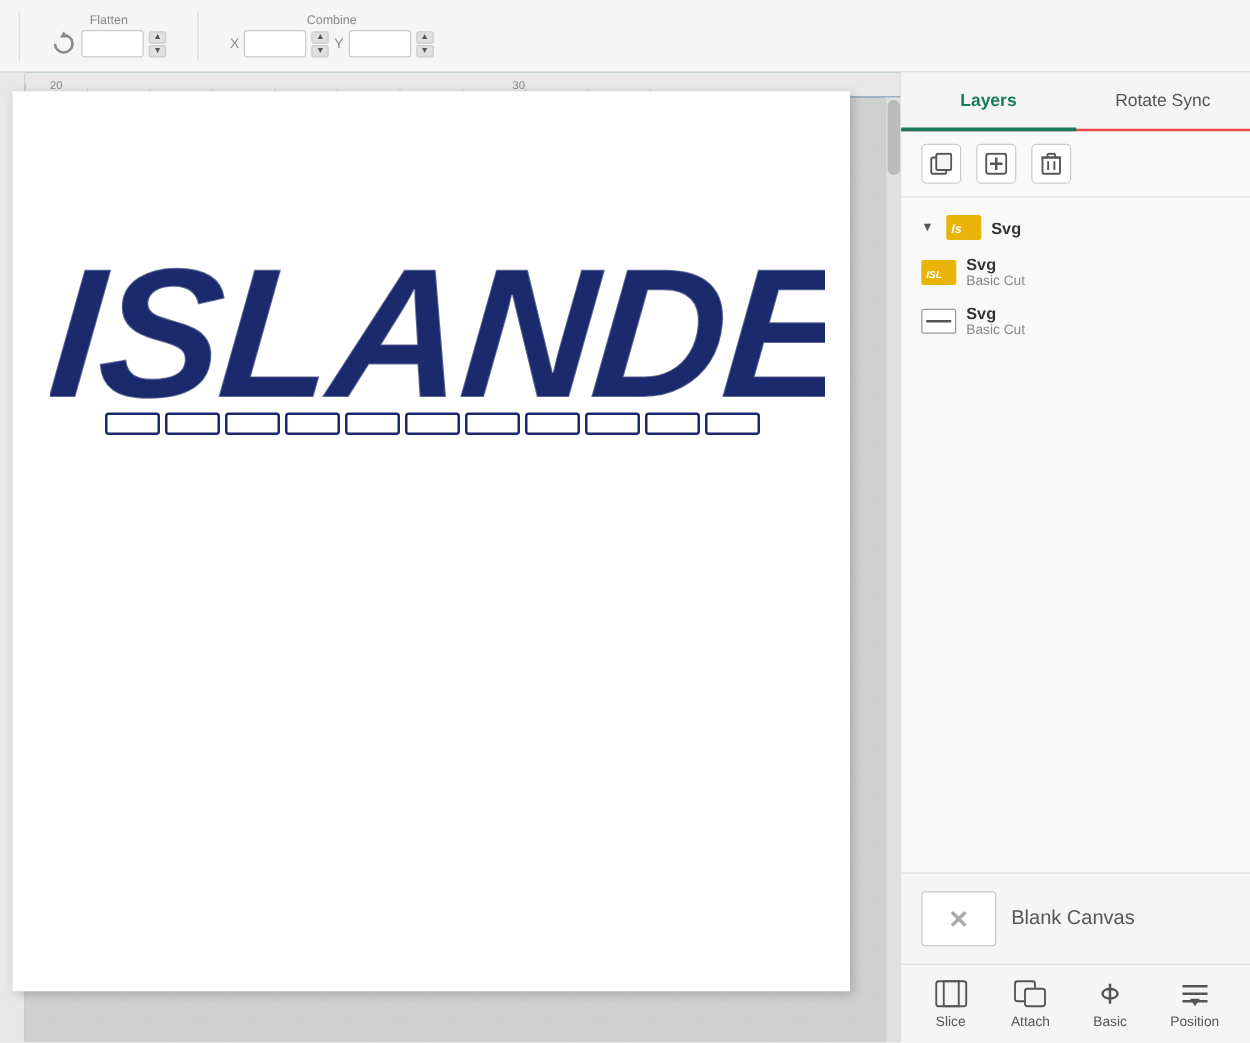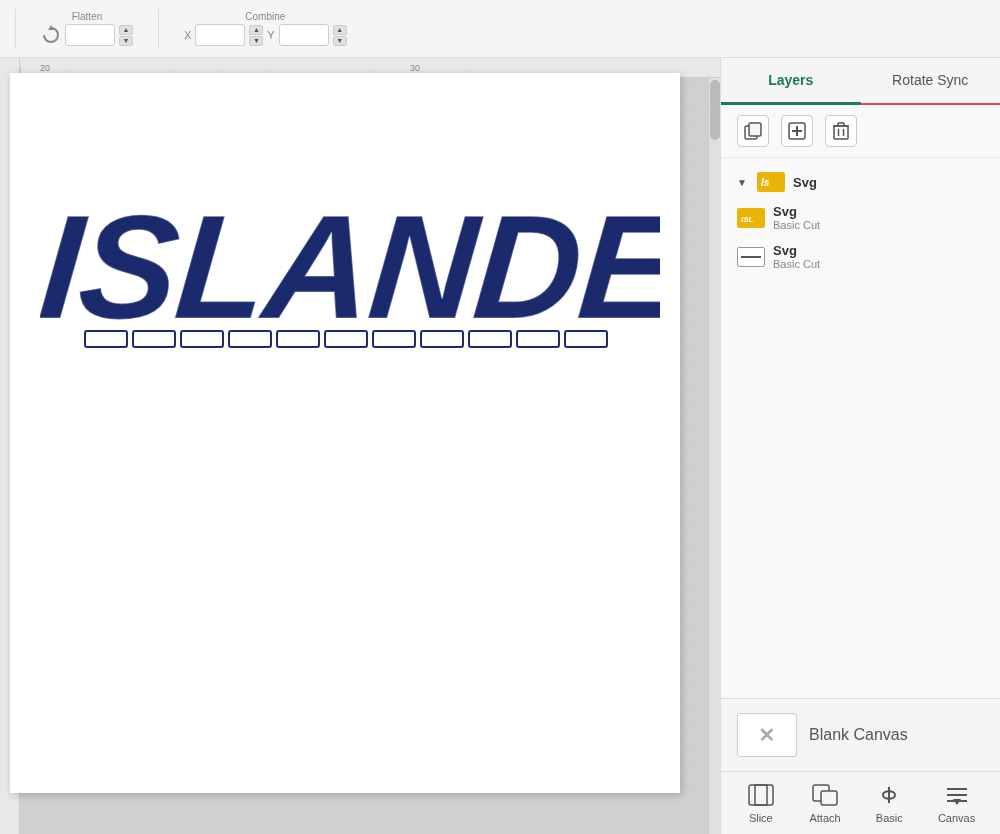--- a/index.html
+++ b/index.html
@@ -589,20 +589,20 @@
 
       <div class="action-btn">
         <div class="action-icon">
           <svg width="28" height="24" viewBox="0 0 28 24">
             <line x1="4" y1="6" x2="24" y2="6" stroke="#555" stroke-width="2"></line>
             <line x1="4" y1="12" x2="24" y2="12" stroke="#555" stroke-width="2"></line>
             <line x1="4" y1="18" x2="24" y2="18" stroke="#555" stroke-width="2"></line>
             <polygon points="14,22 10,16 18,16" fill="#555"></polygon>
           </svg>
         </div>
-        <span class="action-label">Canvas</span>
+        <span class="action-label">Position</span>
       </div>
 
     </div>
 
   </div>
 
 </div>
 
 </body></html>

